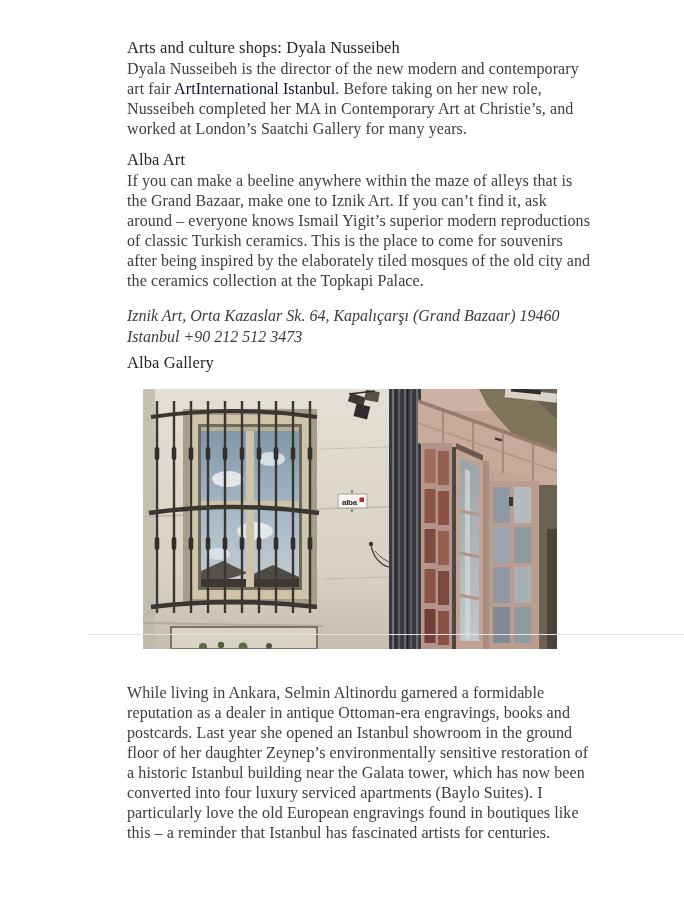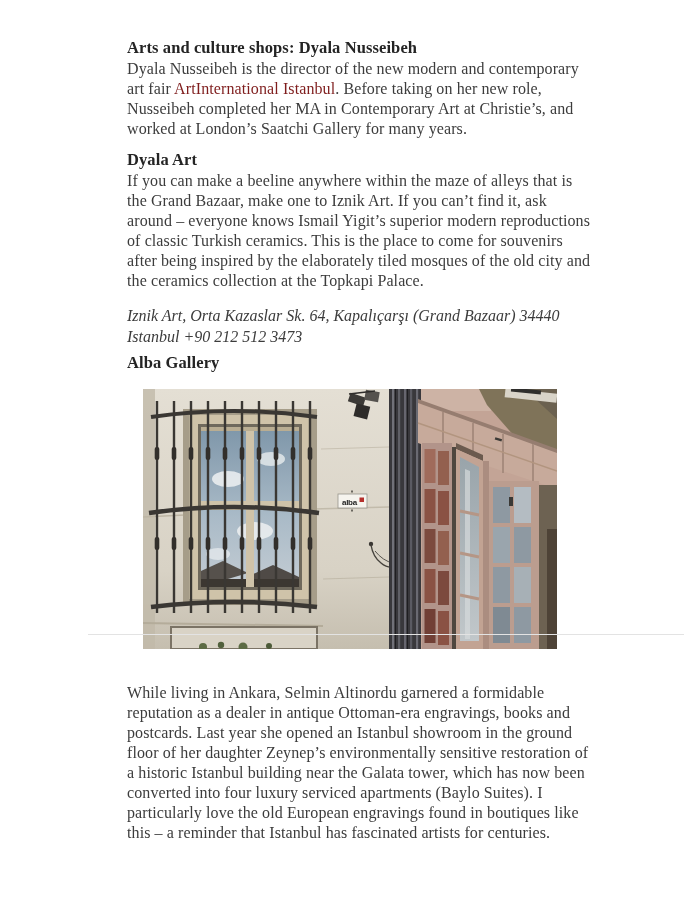--- a/index.html
+++ b/index.html
@@ -2,48 +2,48 @@
 <html><head>
 <meta charset="utf-8">
 <style>
   html,body{margin:0;padding:0;}
   body{
     width:684px;height:900px;position:relative;background:#ffffff;
     font-family:"Liberation Serif", serif;color:#3c3c3c;overflow:hidden;
   }
   .article{position:absolute;left:127px;top:0;width:467px;padding-top:37px;}
   h2.section-heading{
-    font-size:16.5px;line-height:21px;margin:0;font-weight:700;color:#242424;
+    font-size:16.5px;line-height:21px;margin:0;font-weight:400;color:#242424;
     letter-spacing:.1px;
   }
   h2.mt{margin-top:10px;}
   h2.mt-sm{margin-top:5px;}
   p.body{font-size:16px;line-height:20px;margin:1px 0 0;letter-spacing:.1px;}
   p.after-photo{margin-top:18px;}
   p.address{font-style:italic;font-size:16px;line-height:21px;margin:14px 0 0;color:#3c3c3c;}
-  a.link{color:#7f1d1d;text-decoration:none;cursor:pointer;}
+  a.link{color:#0f172a;text-decoration:none;cursor:pointer;}
   figure.photo{margin:0;padding:16px;line-height:0;}
   svg{display:block;}
   .divider{position:absolute;left:88px;right:0;top:634px;height:0;border-top:1px solid #e3e3e3;}
 </style>
 </head>
 <body>
 
 <main>
   <article class="article">
 
     <h2 class="section-heading">Arts and culture shops: Dyala Nusseibeh</h2>
 
     <p class="body"><span>Dyala Nusseibeh is the director of the new modern and contemporary art fair </span><a class="link" href="#">ArtInternational Istanbul</a><span>. Before taking on her new role, Nusseibeh completed her MA in Contemporary Art at Christie’s, and worked at London’s Saatchi Gallery for many years.</span></p>
 
-    <h2 class="section-heading mt">Dyala Art</h2>
+    <h2 class="section-heading mt">Alba Art</h2>
 
     <p class="body">If you can make a beeline anywhere within the maze of alleys that is the Grand Bazaar, make one to Iznik Art. If you can’t find it, ask around – everyone knows Ismail Yigit’s superior modern reproductions of classic Turkish ceramics. This is the place to come for souvenirs after being inspired by the elaborately tiled mosques of the old city and the ceramics collection at the Topkapi Palace.</p>
 
-    <p class="address">Iznik Art, Orta Kazaslar Sk. 64, Kapalıçarşı (Grand Bazaar) 34440 Istanbul +90 212 512 3473</p>
+    <p class="address">Iznik Art, Orta Kazaslar Sk. 64, Kapalıçarşı (Grand Bazaar) 19460 Istanbul +90 212 512 3473</p>
 
     <h2 class="section-heading mt-sm">Alba Gallery</h2>
 
     <figure class="photo">
       <svg width="414" height="260" viewBox="0 0 414 260">
         <defs>
           <linearGradient id="wallg" x1="0" y1="0" x2="0" y2="1">
             <stop offset="0" stop-color="#e4dfd4"></stop>
             <stop offset="0.7" stop-color="#d8d2c5"></stop>
             <stop offset="1" stop-color="#c5beaf"></stop>

